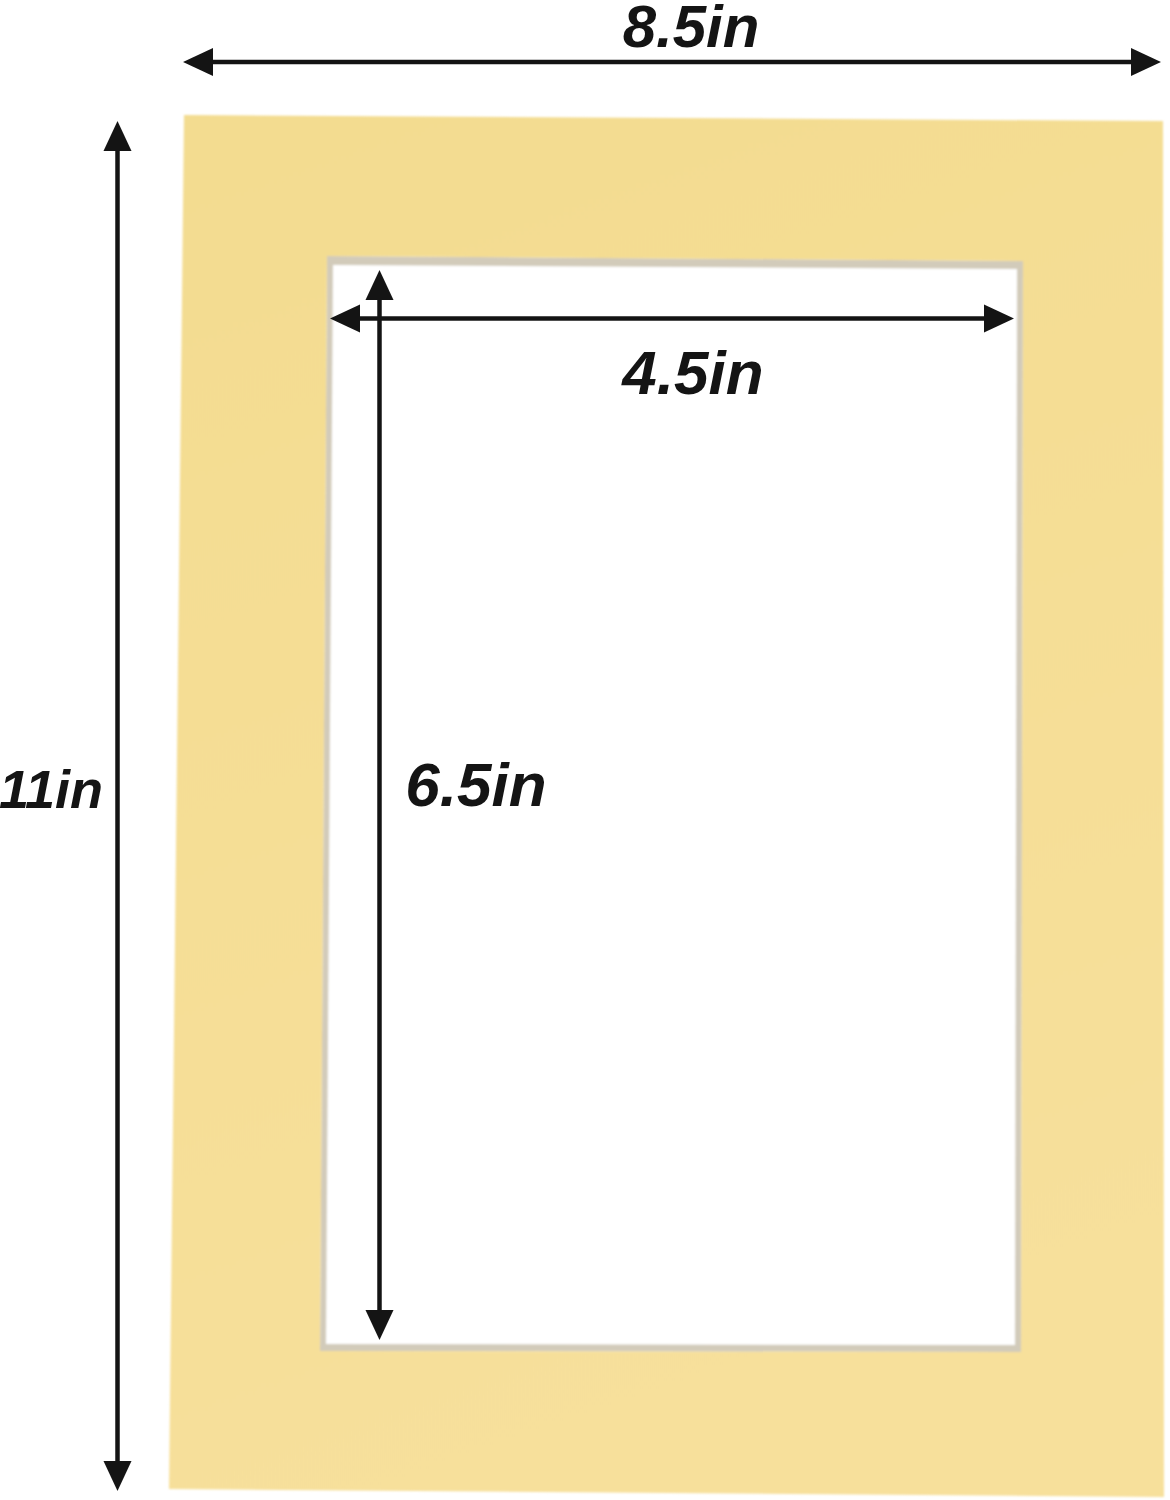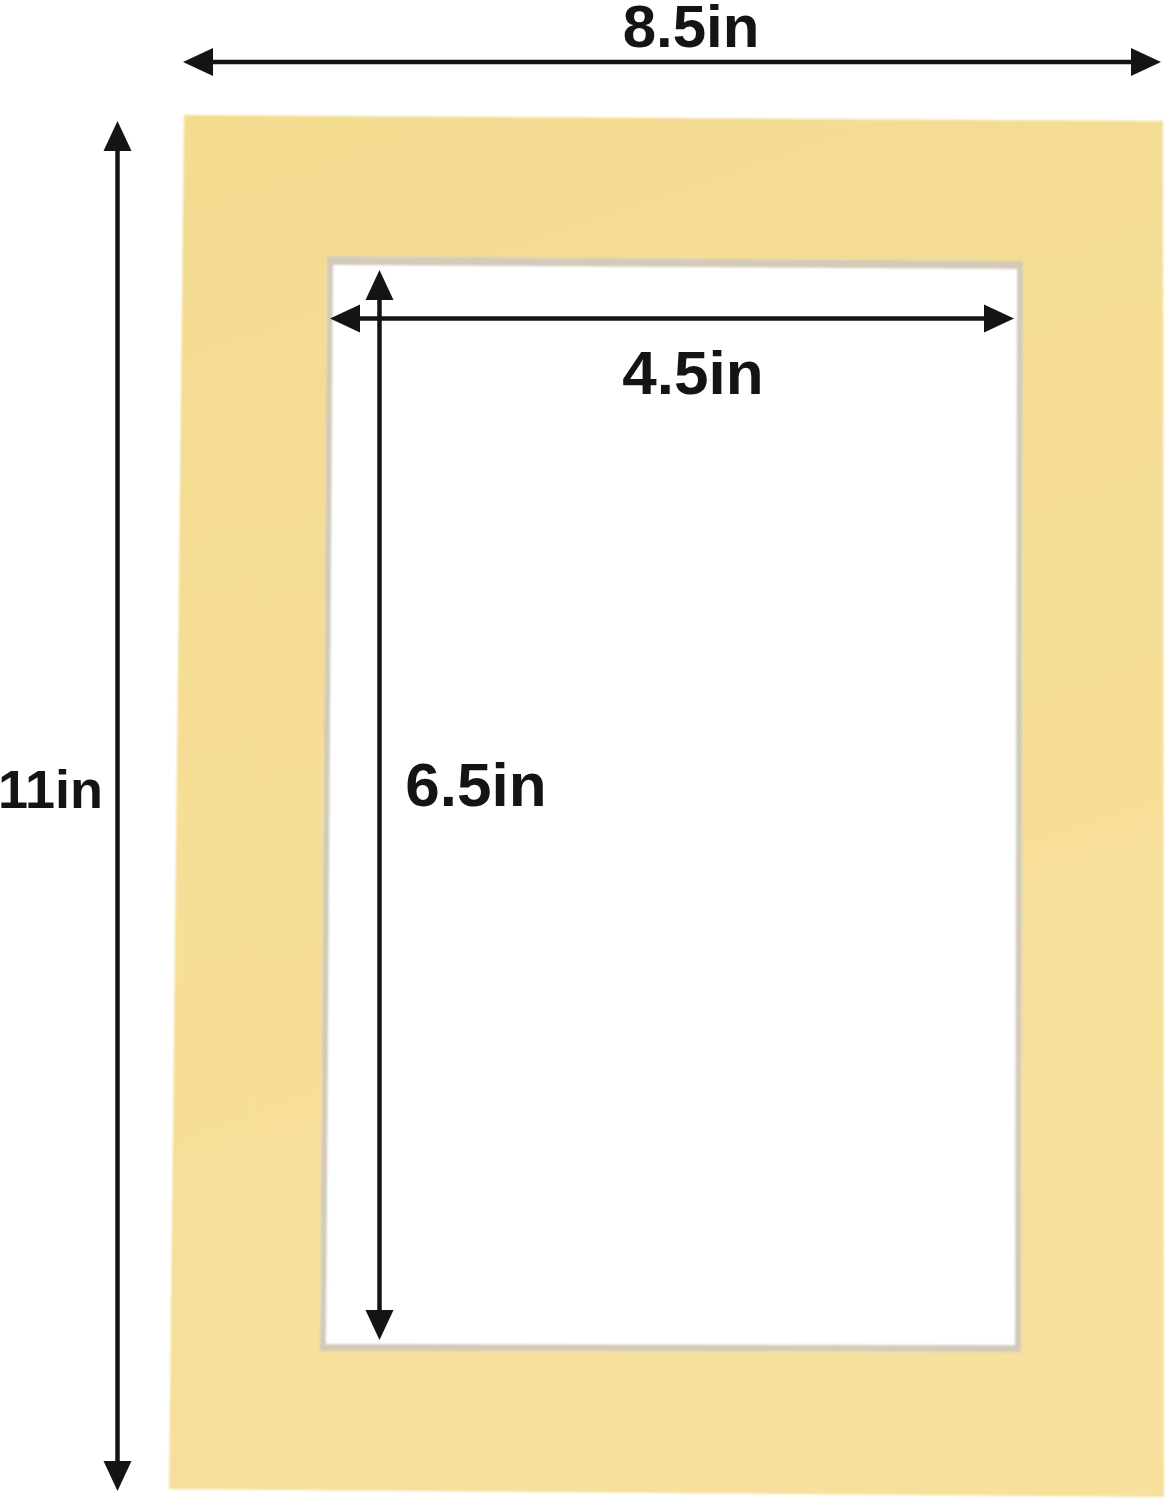--- a/index.html
+++ b/index.html
@@ -1,16 +1,16 @@
 <!DOCTYPE html>
 <html><head>
 <meta charset="utf-8">
 <style>
   html,body{margin:0;padding:0;background:#ffffff;}
-  .wrap{width:1170px;height:1500px;position:relative;overflow:hidden;}
+  .wrap{width:1170px;height:1500px;position:relative;overflow:hidden;font-style:italic;}
   svg{display:block;}
   text{font-family:"Liberation Sans", sans-serif;font-weight:bold;fill:#141414;}
 </style>
 </head>
 <body>
 <div class="wrap">
 <svg width="1170" height="1500" viewBox="0 0 1170 1500" xmlns="http://www.w3.org/2000/svg">
   <defs>
     <linearGradient id="mat" x1="0" y1="0" x2="0.25" y2="1">
       <stop offset="0" stop-color="#f3dc90"></stop>

